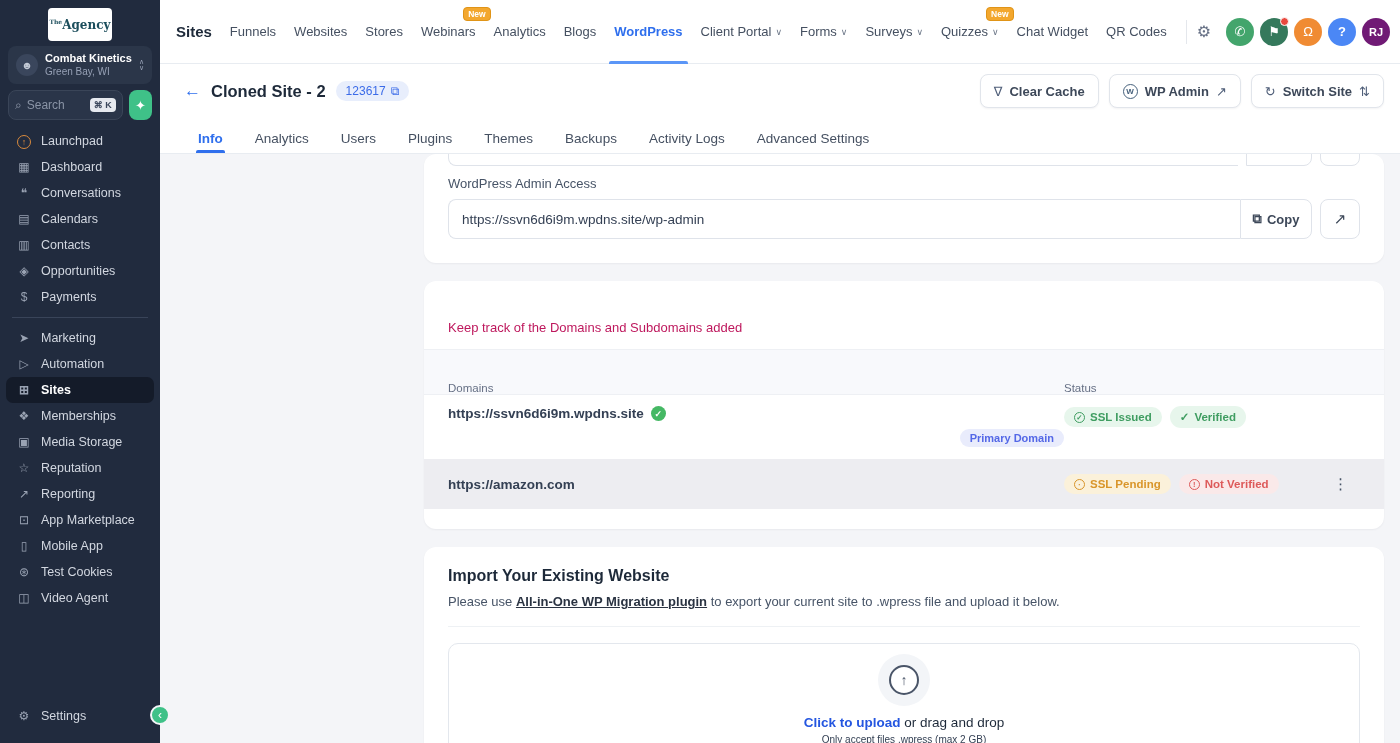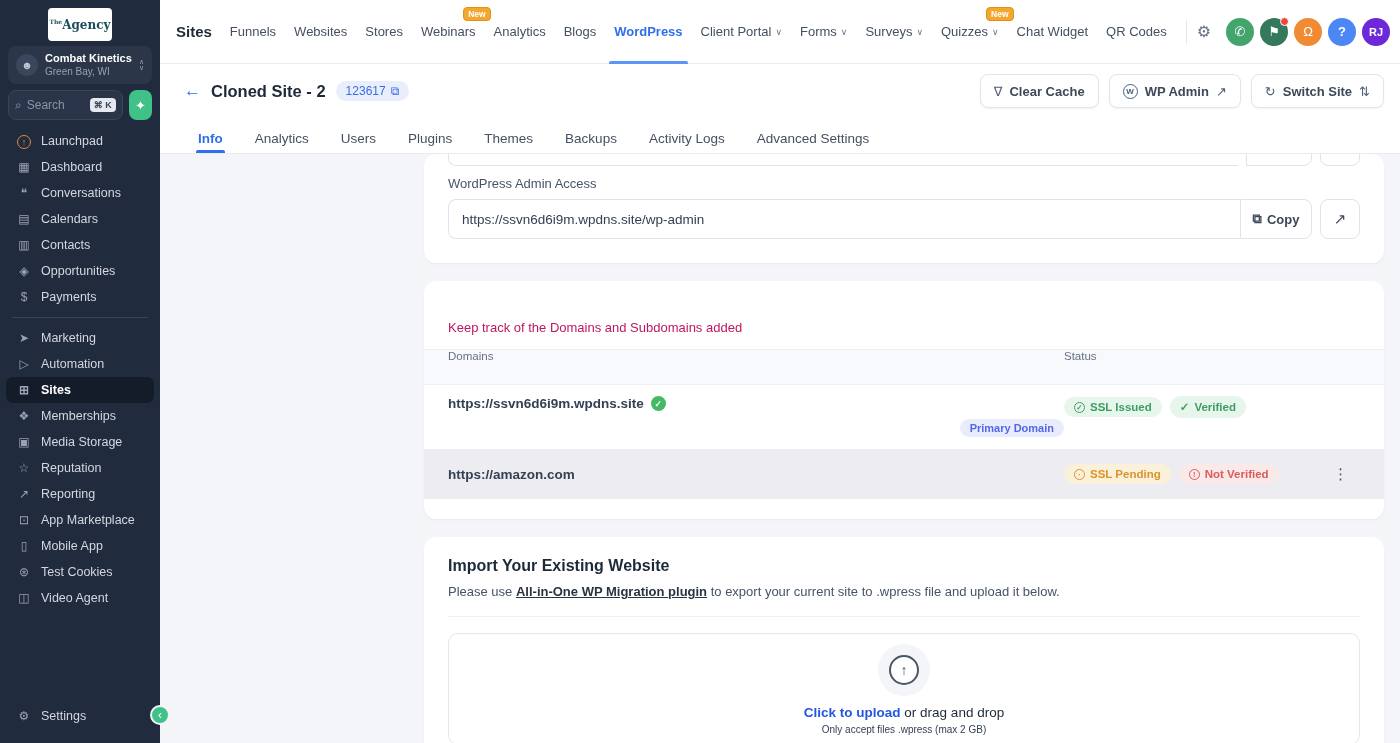--- a/index.html
+++ b/index.html
@@ -54,21 +54,21 @@
     font-size:8.5px; font-weight:bold; padding:1px 4px; border-radius:4px; }
   .nav-divider { width:1px; height:24px; background:#e4e7ec; margin:0 10px; }
   .gear-btn { font-size:16px; color:#667085; cursor:pointer; }
   .top-icons { margin-left:auto; display:flex; gap:6px; align-items:center; }
   .circ { position:relative; width:28px; height:28px; border-radius:50%; color:#fff; display:flex;
     align-items:center; justify-content:center; font-size:13px; cursor:pointer; }
   .circ.phone { background:#43a56c; }
   .circ.mega { background:#35795c; }
   .circ.bell { background:#f08b33; }
   .circ.quest { background:#4b87f5; font-weight:bold; }
-  .circ.avatar { background:#6d28d9; font-size:11px; font-weight:bold; }
+  .circ.avatar { background:#701a75; font-size:11px; font-weight:bold; }
   .notif-dot { position:absolute; top:-1px; right:-1px; width:9px; height:9px; background:#e9493f;
     border-radius:50%; border:1.5px solid #ffffff; }
 
   
   .main { position:absolute; left:160px; top:64px; right:0; bottom:0; display:flex; flex-direction:column; }
   .main-header { background:#fff; border-bottom:1px solid #e8ecf1; padding:10px 16px 0 24px; flex:0 0 auto; }
   .title-row { display:flex; align-items:center; gap:10px; height:34px; }
   .back-arrow { color:#2f6fed; font-size:17px; cursor:pointer; }
   .page-title { font-size:16.5px; font-weight:bold; color:#1d2939; }
   .id-badge { background:#e8eefc; color:#3b6be8; font-size:12px; padding:3px 10px; border-radius:13px;
@@ -107,21 +107,21 @@
     display:flex; align-items:center; justify-content:center; font-size:15px; color:#3d4859; cursor:pointer; }
 
   
   .dom-head { padding:18px 24px 14px 24px; }
   .dom-title-row { display:flex; align-items:center; gap:10px; }
   .sec-title { font-size:16px; font-weight:bold; color:#1d2939; }
   .count-pill { background:#eef2fe; color:#4a66e8; border:1px solid #cdd8f9; font-size:11px; font-weight:bold;
     padding:3px 9px; border-radius:20px; }
   .add-btn { margin-left:auto; }
   .sec-sub { font-size:13px; color:#be185d; margin-top:21px; }
-  .tbl-header { display:flex; height:36px; align-items:flex-start; background:#f8f9fc;
+  .tbl-header { display:flex; height:46px; align-items:flex-end; background:#f8f9fc;
     border-top:1px solid #eef0f4; border-bottom:1px solid #eef0f4; font-size:11.5px; color:#667085; }
   .col-domain { width:640px; padding-left:24px; }
   .col-status { flex:1; }
   .dom-row { display:flex; align-items:flex-start; padding:11px 0 12px 0;text-align:right; }
   .dom-row.alt { background:#ededf1; align-items:center; padding:15px 0; }
   .domain-text { font-size:13.5px; font-weight:bold; color:#344054; display:flex; align-items:center; gap:7px; }
   .check-circ { width:15px; height:15px; border-radius:50%; background:#45b864; color:#fff; font-size:9px;
     display:inline-flex; align-items:center; justify-content:center; }
   .primary-pill { display:inline-block; background:#e9ecfc; color:#5468e7; font-size:11px; font-weight:bold;
     padding:3px 10px; border-radius:12px; margin-top:8px; }

